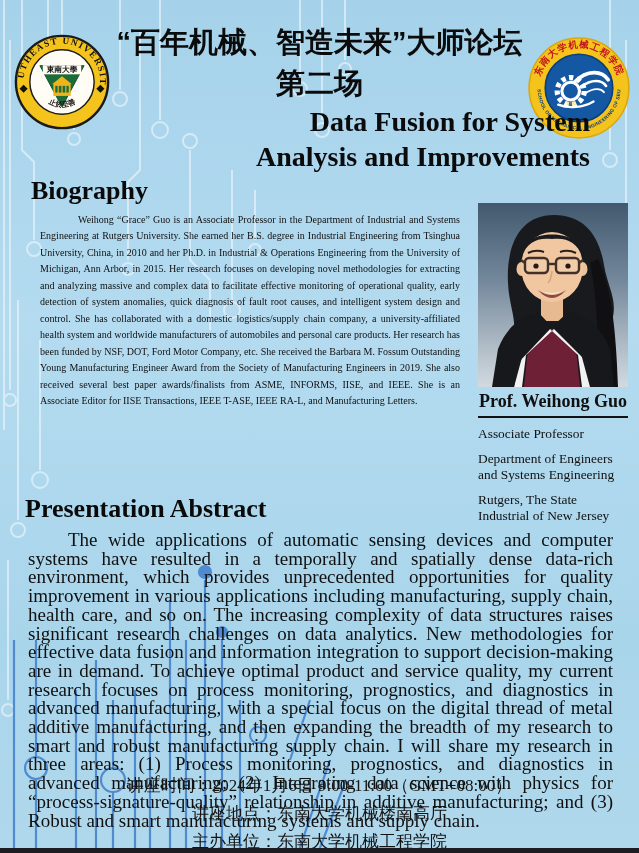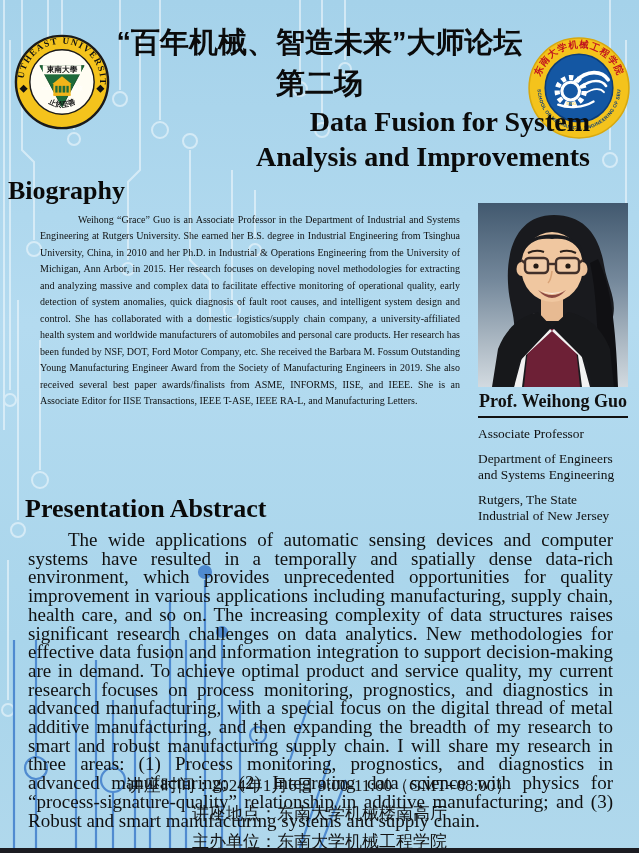--- a/index.html
+++ b/index.html
@@ -9,21 +9,21 @@
   svg.decor{position:absolute;inset:0;z-index:0;}
   .bottom-strip{position:absolute;left:0;bottom:0;width:639px;height:5px;background:#1c1c22;z-index:3;}
   .logo{position:absolute;z-index:2;}
   .logo-left{left:14px;top:34px;width:96px;height:96px;}
   .logo-right{left:527px;top:36px;width:104px;height:104px;}
   .title-cn{position:absolute;left:0;top:22px;width:639px;text-align:center;z-index:2;
             font-family:"Liberation Sans",sans-serif;font-weight:bold;font-size:29px;line-height:41px;color:#0b0b0b;}
   .title-en{position:absolute;left:0;top:104px;width:590px;text-align:right;z-index:2;
             font-weight:bold;font-size:28px;line-height:35px;color:#0b0b0b;}
   h2.sec{position:absolute;z-index:2;margin:0;font-size:26px;font-weight:bold;color:#0a0a0a;}
-  #bio-heading{left:8px;top:176px;}
+  #bio-heading{left:31px;top:176px;}
   #abs-heading{left:25px;top:494px;}
   .bio-text{position:absolute;left:40px;top:212px;width:420px;z-index:2;margin:0;
             font-size:10px;line-height:16.45px;text-align:justify;text-indent:38px;}
   .abs-text{position:absolute;left:28px;top:531px;width:585px;z-index:2;margin:0;
             font-size:19px;line-height:18.7px;text-align:justify;text-indent:40px;}
   .speaker{position:absolute;left:478px;top:203px;width:150px;z-index:2;}
   .photo{display:block;width:150px;height:184px;}
   .speaker-name{font-weight:bold;font-size:18px;text-align:center;margin-top:4px;white-space:nowrap;}
   .divider{border:none;border-top:2px solid #111;margin:4px 0 8px 0;}
   .speaker p{margin:0 0 9px 0;font-size:13.4px;line-height:16px;}

